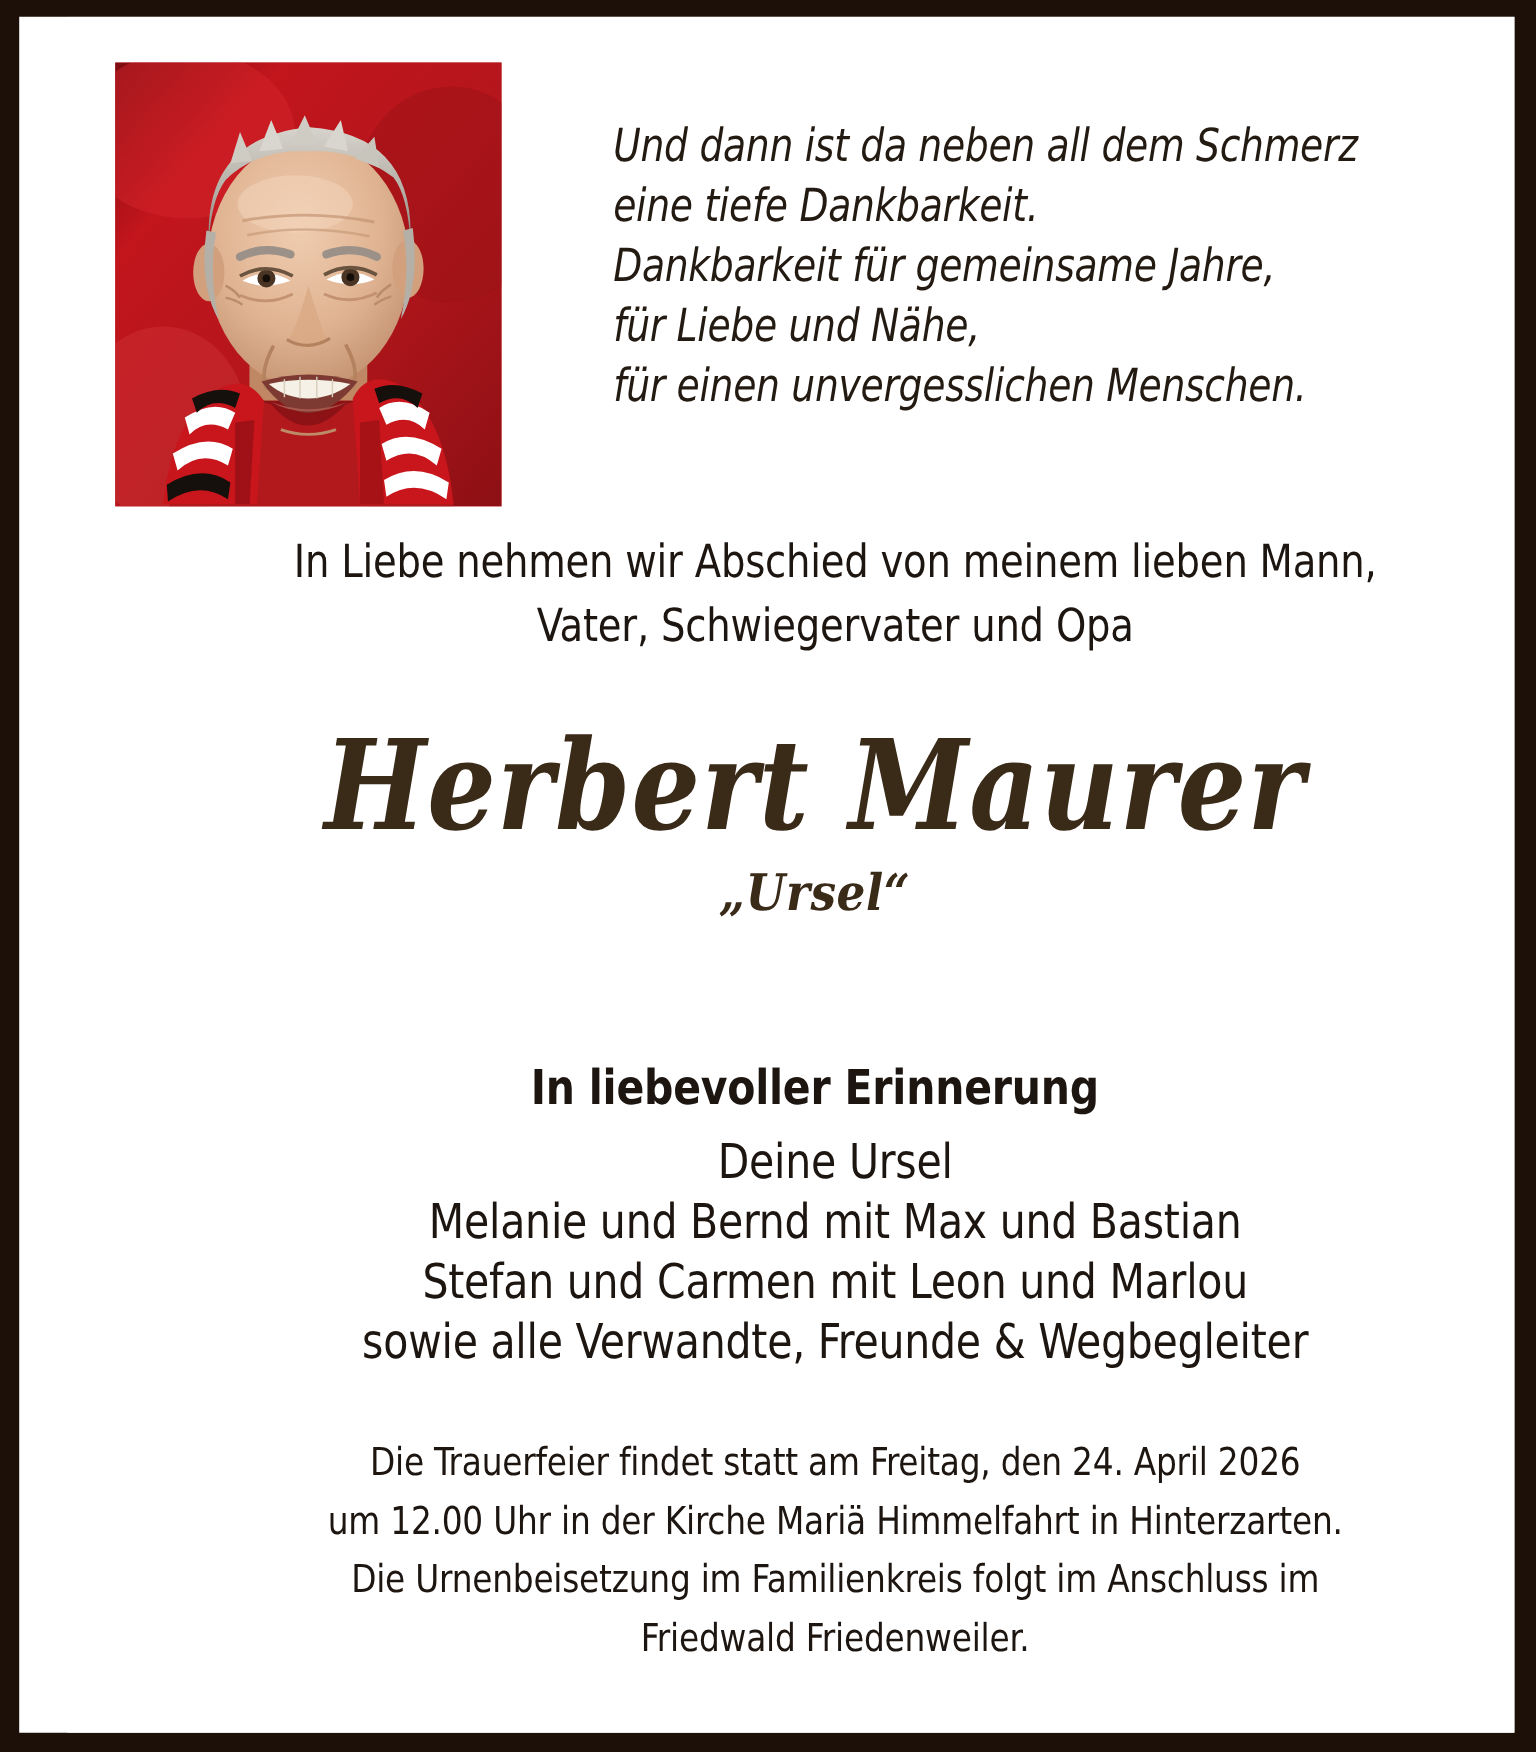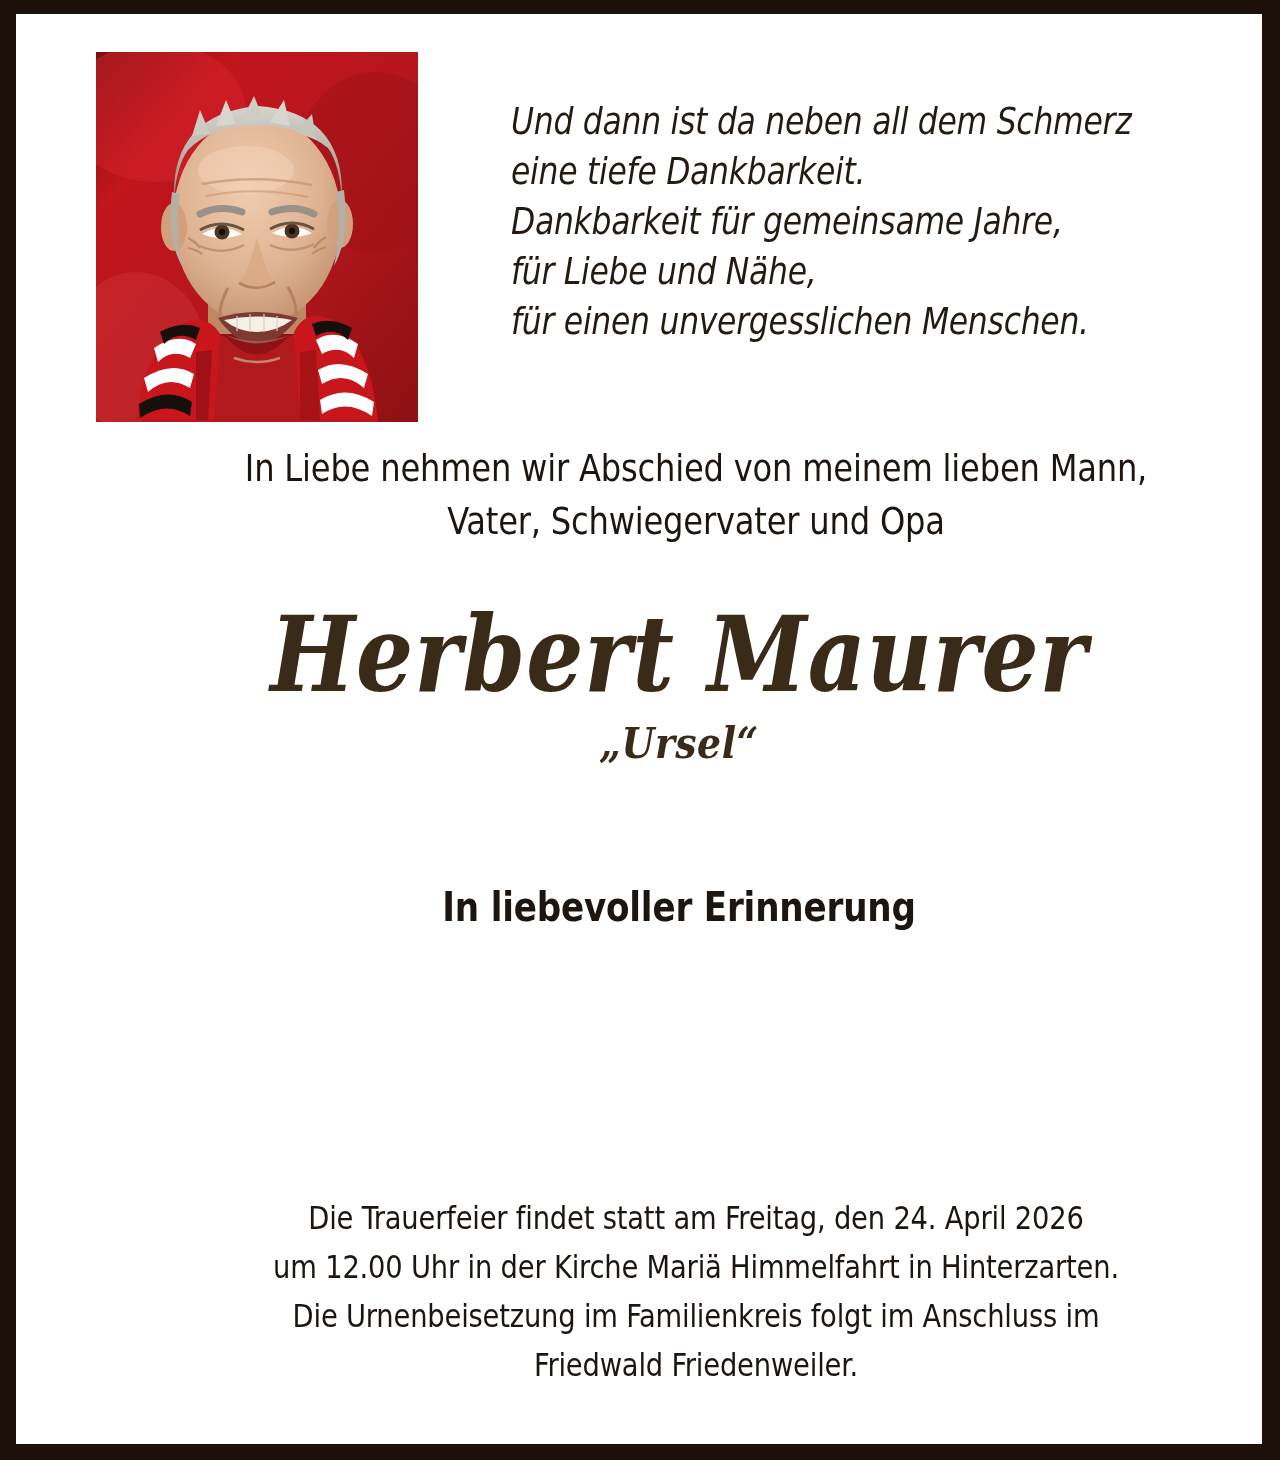--- a/index.html
+++ b/index.html
@@ -308,20 +308,26 @@
     </div>
 
     <div class="name">Herbert Maurer</div>
     <div class="nickname">„Ursel“</div>
 
 
     <div class="memory-heading hand">
       <div>In liebevoller Erinnerung</div>
     </div>
 
+    <div class="family hand">
+      <div>Deine Ursel</div>
+      <div>Melanie und Bernd mit Max und Bastian</div>
+      <div>Stefan und Carmen mit Leon und Marlou</div>
+      <div>sowie alle Verwandte, Freunde &amp; Wegbegleiter</div>
+    </div>
 
     <div class="funeral hand">
       <div>Die Trauerfeier findet statt am Freitag, den 24. April 2026</div>
       <div>um 12.00 Uhr in der Kirche Mariä Himmelfahrt in Hinterzarten.</div>
       <div>Die Urnenbeisetzung im Familienkreis folgt im Anschluss im</div>
       <div>Friedwald Friedenweiler.</div>
     </div>
 
 
   </div>

